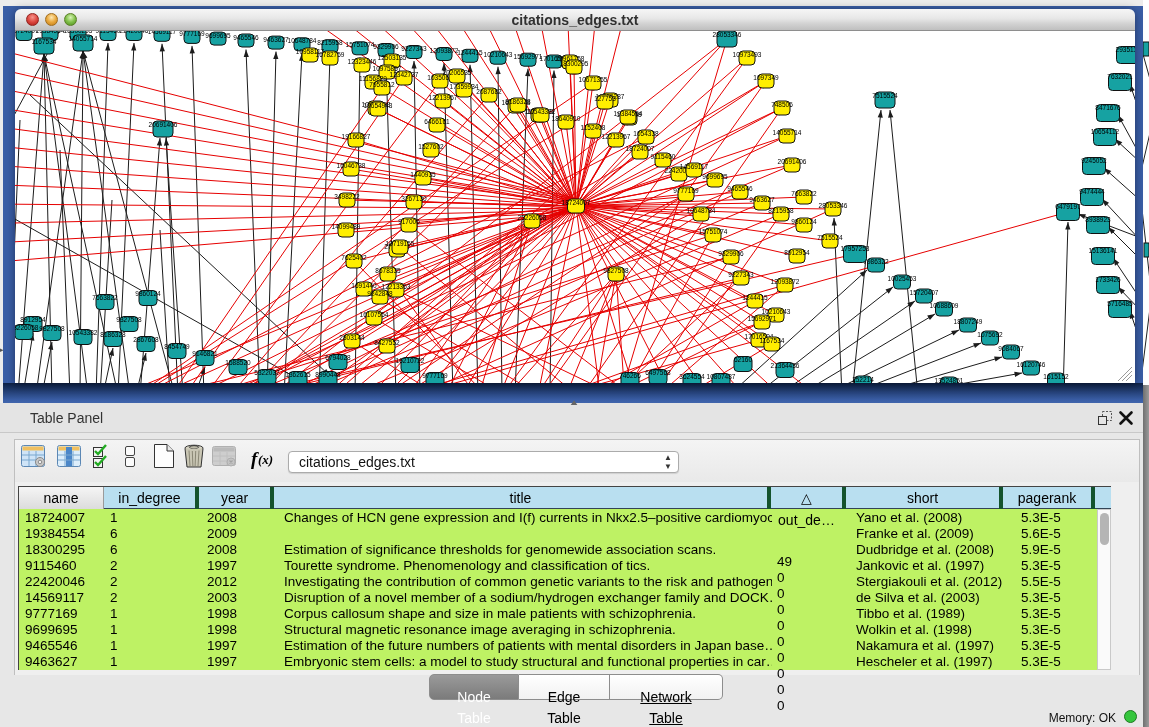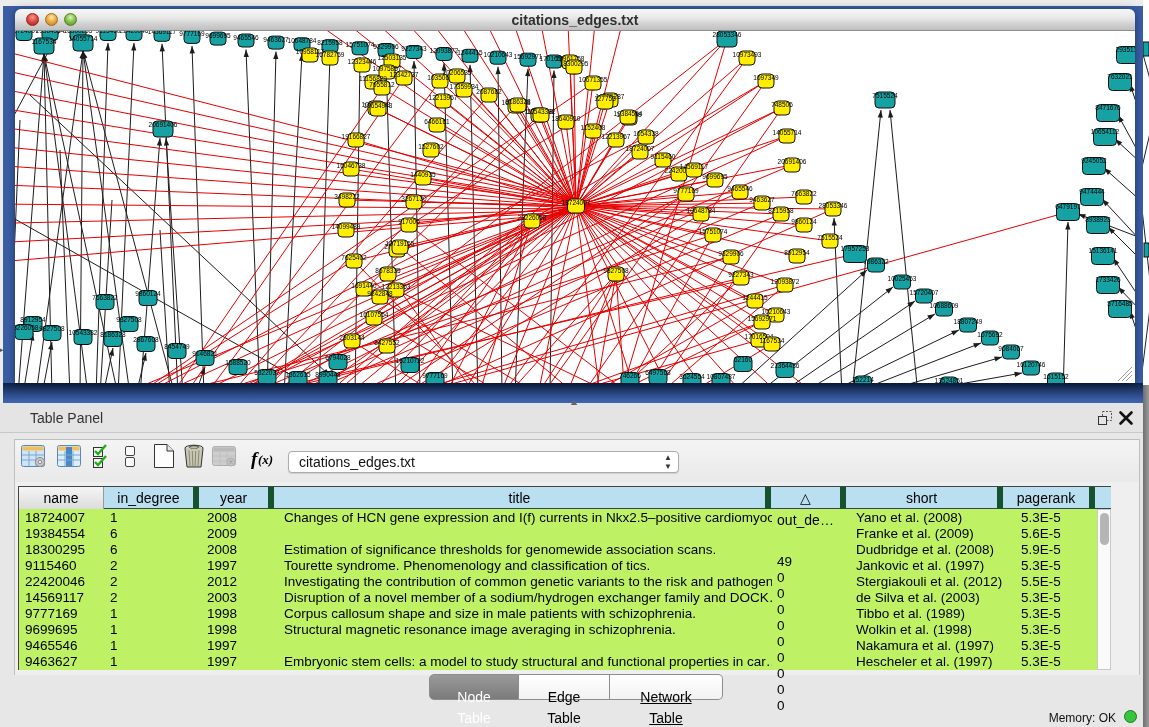--- a/index.html
+++ b/index.html
@@ -40,21 +40,21 @@
 .combo { position:absolute; left:273px; top:11px; width:391px; height:22px; background:#fff;
   border:1px solid #ababab; border-radius:4px; font-size:14px; color:#111; line-height:20px; padding-left:10px;
   box-shadow:0 1px 1px rgba(0,0,0,0.12); }
 .combo .arr { position:absolute; right:6px; top:1px; font-size:8px; color:#333; line-height:9px; }
 
 
 .tbl { position:absolute; left:3px; top:46px; width:1093px; height:184px; background:#bef264;
   border-left:1px solid #444; border-top:1px solid #444; }
 .thead { position:absolute; left:0; top:0; width:100%; height:22px; background:#b9dff0; border-bottom:1px solid #345; }
 .th { position:absolute; top:0; height:22px; font-size:14px; color:#000; text-align:center; line-height:22px;
-  border-right:6px solid #14532d; }
+  border-right:4px solid #14532d; }
 .th.sel { background:linear-gradient(#f5f5f5,#dcdcdc); border-right:1px solid #9a9a9a; }
 .tbody { position:absolute; left:0; top:23px; width:100%; }
 .tr { position:relative; height:16px; }
 .c { position:absolute; top:0; height:16px; font-size:13.5px; line-height:16px; color:#000; white-space:nowrap; overflow:hidden; }
 .c0 { left:6px;  width:80px; }
 .c1 { left:91px; width:90px; }
 .c2 { left:188px; width:70px; }
 .c3 { left:265px; width:488px; }
 .c4 { left:758px; width:70px;margin-top:44px; }
 .c5 { left:837px; width:155px; }
@@ -1020,20 +1020,21 @@
             <div class="c c2">1998</div>
 <div class="c c3">Structural magnetic resonance image averaging in schizophrenia.</div>
             <div class="c c4">0</div>
             <div class="c c5">Wolkin et al. (1998)</div>
             <div class="c c6">5.3E-5</div>
           </div>
 <div class="tr">
 <div class="c c0">9465546</div>
             <div class="c c1">1</div>
             <div class="c c2">1997</div>
+<div class="c c3">Estimation of the future numbers of patients with mental disorders in Japan base…</div>
             <div class="c c4">0</div>
             <div class="c c5">Nakamura et al. (1997)</div>
             <div class="c c6">5.3E-5</div>
           </div>
 <div class="tr">
 <div class="c c0">9463627</div>
             <div class="c c1">1</div>
             <div class="c c2">1997</div>
 <div class="c c3">Embryonic stem cells: a model to study structural and functional properties in car…</div>
             <div class="c c4">0</div>

